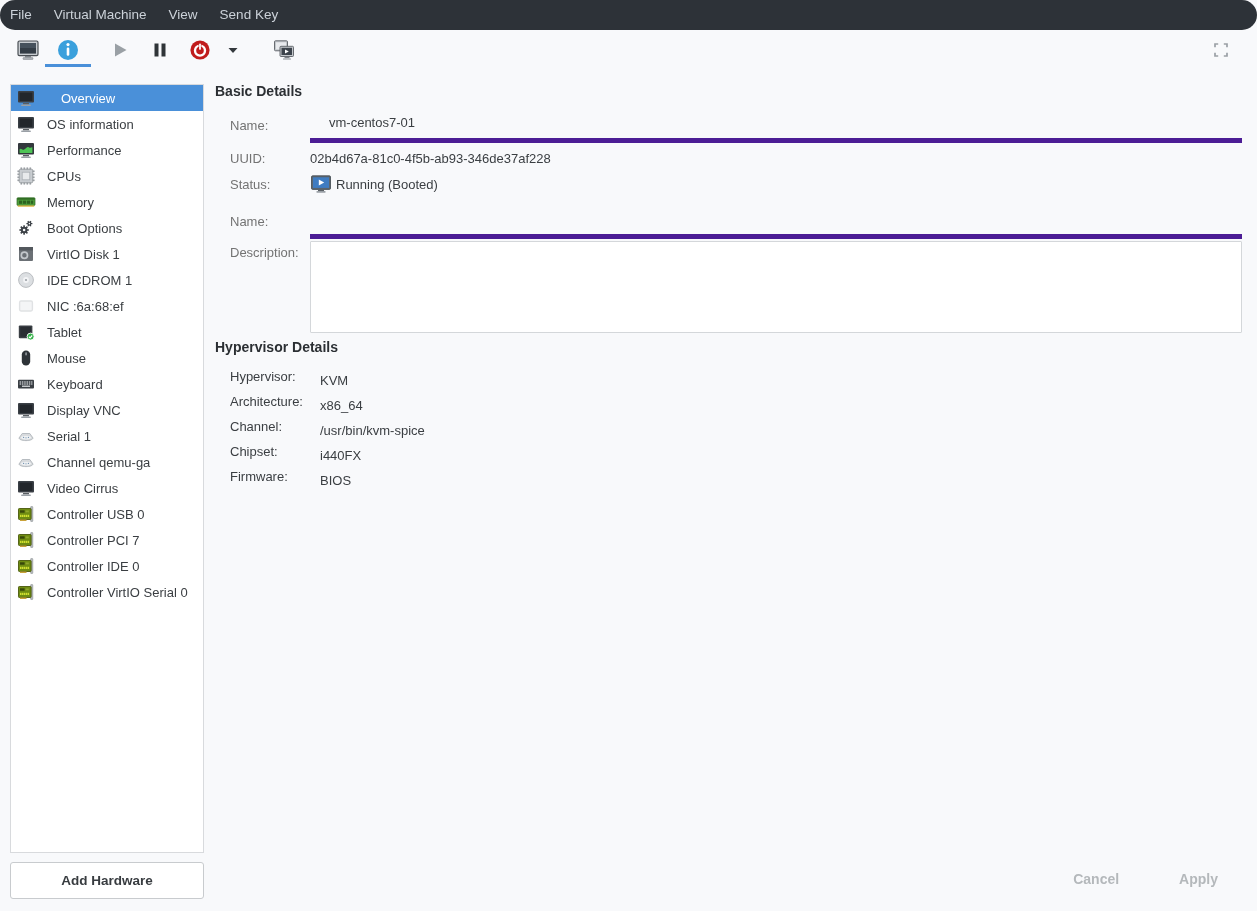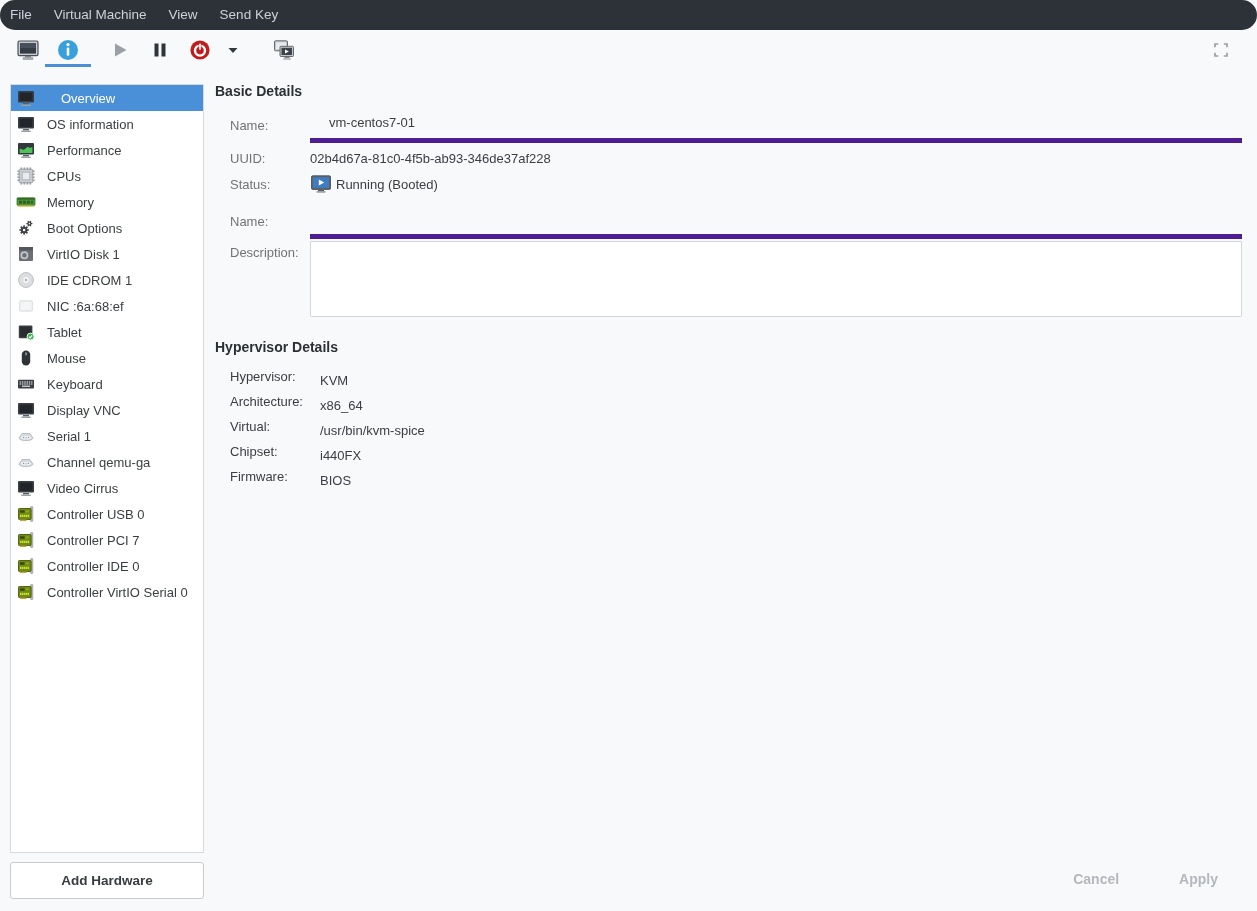--- a/index.html
+++ b/index.html
@@ -80,21 +80,21 @@
     flex:1;height:100%;display:flex;align-items:center;
     border-bottom:5px solid #4c1d95;
   }
   .entry .entry-text{font-size:13px;color:#3a3e42;padding-left:19px;}
   .uuid-row{top:75px;height:26px;align-items:center;}
   .value-text{font-size:13px;color:#3a3e42;}
   .status-row{top:101px;height:26px;align-items:center;}
   .status-icon{width:22px;height:20px;margin-right:4px;flex:none;}
   .status-icon svg{width:22px;height:20px;display:block;}
   .title-row{top:136px;height:30px;align-items:center;}
-  .desc-row{top:171px;height:76px;align-items:stretch;}
+  .desc-row{top:171px;height:92px;align-items:stretch;}
   .desc-row .flabel{padding-top:4px;}
   .textarea{
     flex:1;background:#ffffff;border:1px solid #d4d7da;border-radius:1px;
   }
 
   .hv-rows{position:absolute;left:26px;top:294px;right:15px;}
   .hv-row{height:25px;display:flex;align-items:center;}
   .hv-row .hv-label{width:90px;flex:none;font-size:13px;color:#3a3e42;}
   .hv-row .hv-value{font-size:13px;color:#3a3e42;margin-top:8px;}
 
@@ -540,21 +540,21 @@
       <div class="hv-rows" data-name="hypervisor-details-rows">
           <div class="hv-row" data-name="hypervisor-detail-row">
     <span class="hv-label">Hypervisor:</span>
     <span class="hv-value">KVM</span>
   </div>
           <div class="hv-row" data-name="hypervisor-detail-row">
     <span class="hv-label">Architecture:</span>
     <span class="hv-value">x86_64</span>
   </div>
           <div class="hv-row" data-name="hypervisor-detail-row">
-    <span class="hv-label">Virtual:</span>
+    <span class="hv-label">Channel:</span>
     <span class="hv-value">/usr/bin/kvm-spice</span>
   </div>
           <div class="hv-row" data-name="hypervisor-detail-row">
     <span class="hv-label">Chipset:</span>
     <span class="hv-value">i440FX</span>
   </div>
           <div class="hv-row" data-name="hypervisor-detail-row">
     <span class="hv-label">Firmware:</span>
     <span class="hv-value">BIOS</span>
   </div>

